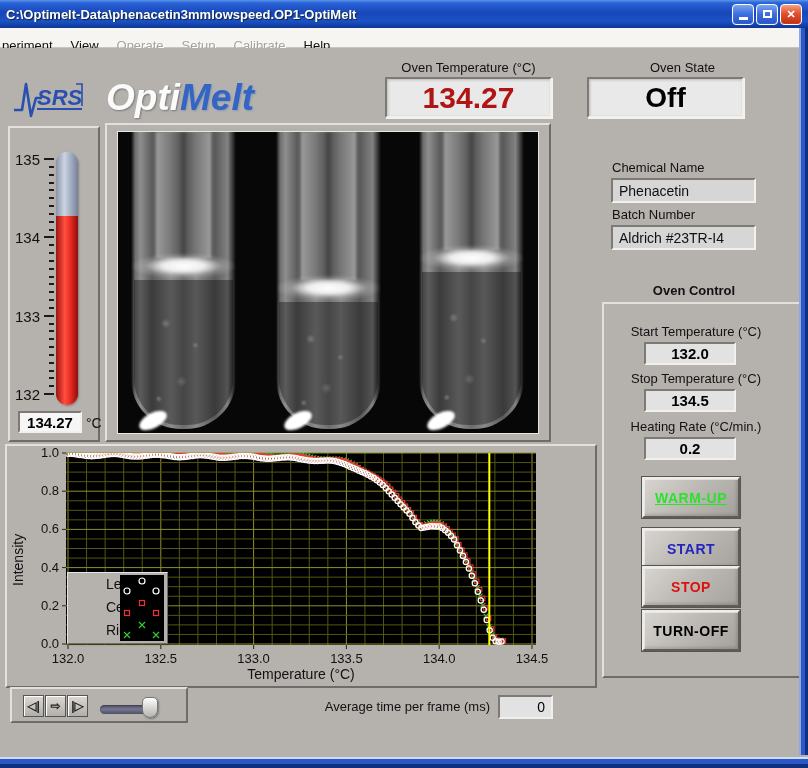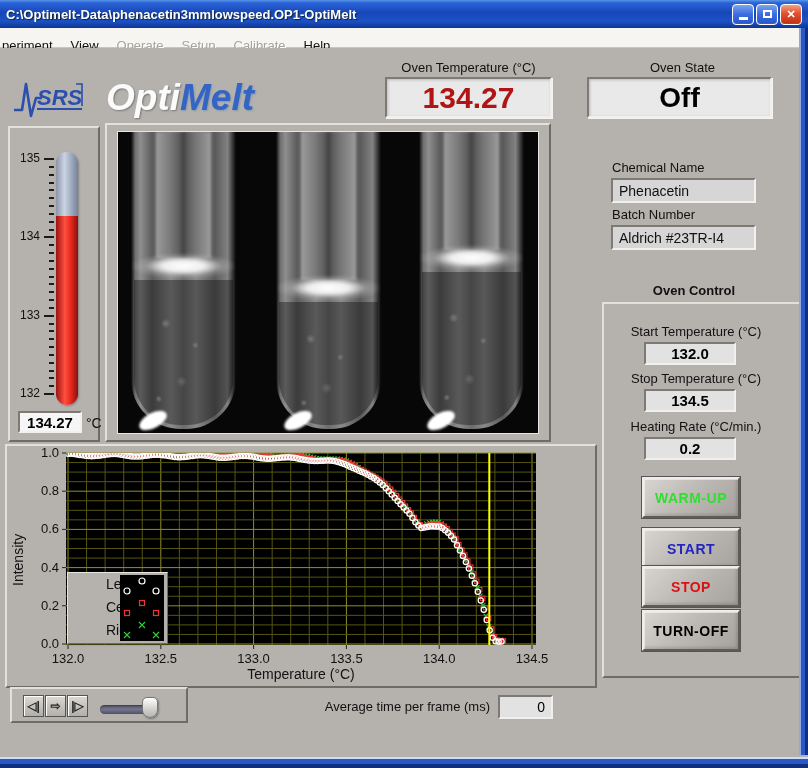--- a/index.html
+++ b/index.html
@@ -35,31 +35,31 @@
   #logo-text .opti { color:#fbfbfb; text-shadow:1px 1px 2px #777; }
   #logo-text .melt { color:#3464c4; text-shadow:1px 1px 2px #89a; }
 
   .big-label { position:absolute; font-size:13px; color:#111; text-align:center; }
   .big-box { position:absolute; background:#e9e9e9; border:2px solid; border-color:#7d7a75 #f2f0ec #f2f0ec #7d7a75;
     box-shadow:1px 1px 0 #f5f3ef, inset 1px 1px 3px #0003; display:flex; align-items:center; justify-content:center; }
   #oven-temp-label { left:385px; top:12px; width:167px; }
   #oven-temp-box  { left:385px; top:29px; width:167px; height:41px; }
   #oven-temp-box span { font-size:30px; font-weight:bold; }
   #oven-state-label { left:587px; top:12px; width:191px; }
-  #oven-state-box { left:587px; top:29px; width:185px; height:41px; }
+  #oven-state-box { left:587px; top:29px; width:157px; height:41px; }
   #oven-state-box span { font-size:28px; font-weight:bold; color:#000; }
 
   
   .raised { border:2px solid; border-color:#e3e0db #6f6c67 #6f6c67 #e3e0db; background:#b5b2ae; }
 
   
   #thermo-panel { position:absolute; left:8px; top:78px; width:92px; height:316px; }
   #thermo-scale { position:absolute; left:0; top:0; width:100%; height:100%; }
   .tick { position:absolute; height:2px; background:#1a1a1a; }
-  .tick-label { position:absolute; width:28px; text-align:right; font-size:12px; color:#111; }
+  .tick-label { position:absolute; width:28px; text-align:right; font-size:15px; color:#111; }
   #thermo-tube { position:absolute; left:46px; top:24px; width:22px; height:253px; border-radius:11px;
     background:linear-gradient(90deg,#8a94a8,#ccd4e2 38%,#aab4c6 62%,#76829a); box-shadow:1px 1px 2px #0004; }
   #thermo-fill { position:absolute; left:0; width:22px; border-radius:0 0 11px 11px;
     background:linear-gradient(90deg,#9c1210,#ff5040 40%,#e42820 68%,#8c0e0c); }
   #thermo-readout { position:absolute; left:8px; top:283px; width:64px; height:22px; background:#f6f6f6;
     border:2px solid; border-color:#7d7a75 #f2f0ec #f2f0ec #7d7a75; font-size:15px; font-weight:bold;
     display:flex; align-items:center; justify-content:center; }
   #thermo-unit { position:absolute; left:76px; top:287px; font-size:14px; color:#111; }
 
   
@@ -241,21 +241,21 @@
 
   <div id="oven-control-title">Oven Control</div>
   <div id="oven-control-panel" class="raised">
     <div class="oc-label" style="top:20px;">Start Temperature (°C)</div>
     <div class="value-box oc-value" style="top:38px;">132.0</div>
     <div class="oc-label" style="top:67px;">Stop Temperature (°C)</div>
     <div class="value-box oc-value" style="top:85px;">134.5</div>
     <div class="oc-label" style="top:115px;">Heating Rate (°C/min.)</div>
     <div class="value-box oc-value" style="top:133px;">0.2</div>
 
-    <div class="lv-btn" style="top: 173px; color: rgb(44, 226, 44);">WARM-UP</div>
+    <div class="lv-btn" style="top: 173px; color: rgb(44, 226, 44); text-decoration: underline;">WARM-UP</div>
     <div class="lv-btn" style="top: 224px; color: rgb(36, 36, 192);">START</div>
     <div class="lv-btn" style="top: 262px; color: rgb(221, 17, 17);">STOP</div>
     <div class="lv-btn" style="top: 306px; color: rgb(0, 0, 0);">TURN-OFF</div>
   </div>
 
   <div id="chart-panel" class="raised">
     <svg id="chart-svg" width="588" height="240">
         <rect x="59" y="7" width="470" height="192" fill="#000000"></rect>
         <line x1="61" y1="7" x2="61" y2="199" stroke="#8f8f2a" stroke-width="1"></line>
         <line x1="79.55999999999895" y1="7" x2="79.55999999999895" y2="199" stroke="#56560f" stroke-width="1"></line>

